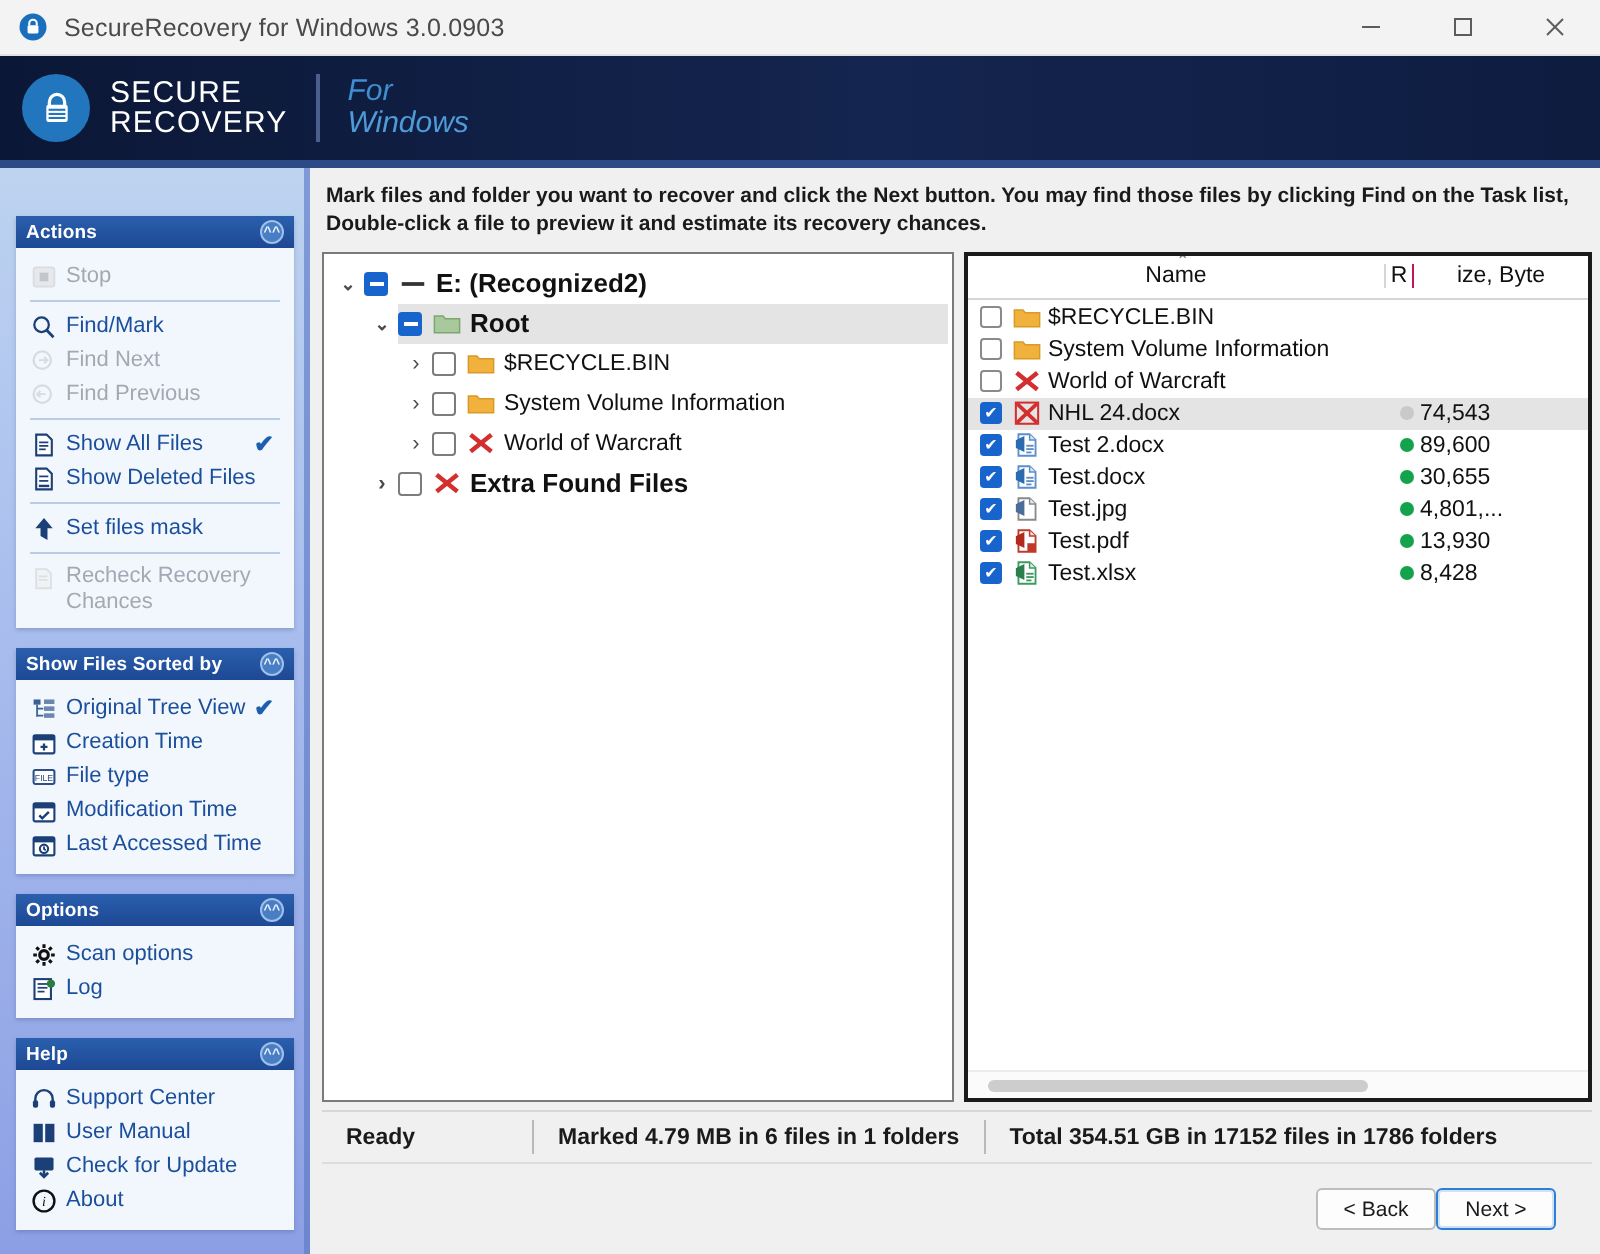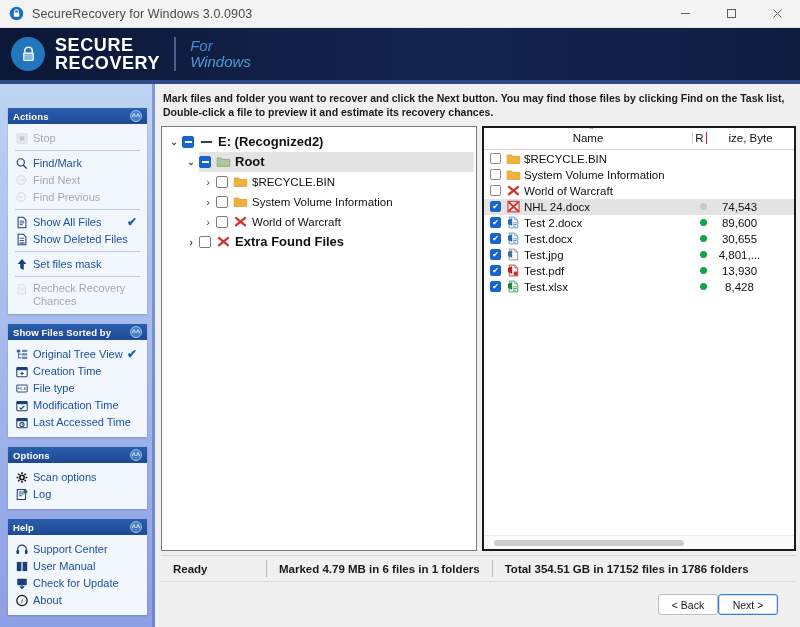--- a/index.html
+++ b/index.html
@@ -29,21 +29,21 @@
   #brand{
     height:52px;background:#0d1b3e;display:flex;align-items:center;position:relative;
     background:linear-gradient(90deg,#0b1736 0%, #14254f 55%, #0e1c40 100%);
   }
   #brand .logo-circle{
     width:34px;height:34px;border-radius:50%;background:#2176bd;
     margin-left:11px;display:flex;align-items:center;justify-content:center;flex:none;
   }
   #brand .brand-text{margin-left:10px;line-height:1.02;}
   #brand .bt1,#brand .bt2{
-    color:#ffffff;font-weight:bold;font-size:18px;letter-spacing:.6px;display:block;
+    color:#ffffff;font-weight:normal;font-size:15px;letter-spacing:.6px;display:block;
   }
   #brand .divider{
     width:2px;height:34px;background:#4a5f8c;margin:0 14px 0 14px;
   }
   #brand .for-win span{
     display:block;color:#3e8ed0;font-style:italic;font-size:15px;line-height:1.08;
   }
   #brand .for-win span.w2{color:#4f9bd8;}
   #underline{height:4px;background:#2b4a86;}
   
@@ -128,21 +128,21 @@
   }
   .lrow .lcb.on{
     background:#1765cc;border-color:#1765cc;color:#fff;font-size:8px;
     display:flex;align-items:center;justify-content:center;line-height:1;
   }
   .lrow .lic{width:16px;flex:none;display:flex;align-items:center;justify-content:center;margin-right:3px;}
   .lrow .lname{flex:1;white-space:nowrap;overflow:hidden;}
   .lrow .lr{width:14px;flex:none;display:flex;align-items:center;justify-content:center;}
   .lrow .dot{width:7px;height:7px;border-radius:50%;background:#13a34a;}
   .lrow .dot.gray{background:#c9c9c9;}
-  .lrow .lsize{width:84px;flex:none;text-align:center;padding-right:25px;}
+  .lrow .lsize{width:84px;flex:none;text-align:left;padding-right:25px;}
   #list-body{flex:1;overflow:hidden;padding-top:1px;}
   #hscroll{height:14px;background:#fbfbfb;border-top:1px solid #ececec;display:flex;align-items:center;padding:0 2px;}
   #hscroll .thumb{height:6px;background:#cdcdcd;border-radius:3px;width:62%;margin-left:8px;}
   
   #status{
     height:26px;display:flex;align-items:center;font-size:11.5px;color:#1a1a1a;
     border-top:1px solid #d7d7d7;background:#f0f0f0;font-weight:bold;
   }
   #status .cell{padding:0 12px;height:17px;display:flex;align-items:center;}
   #status .cell.c1{width:105px;}

